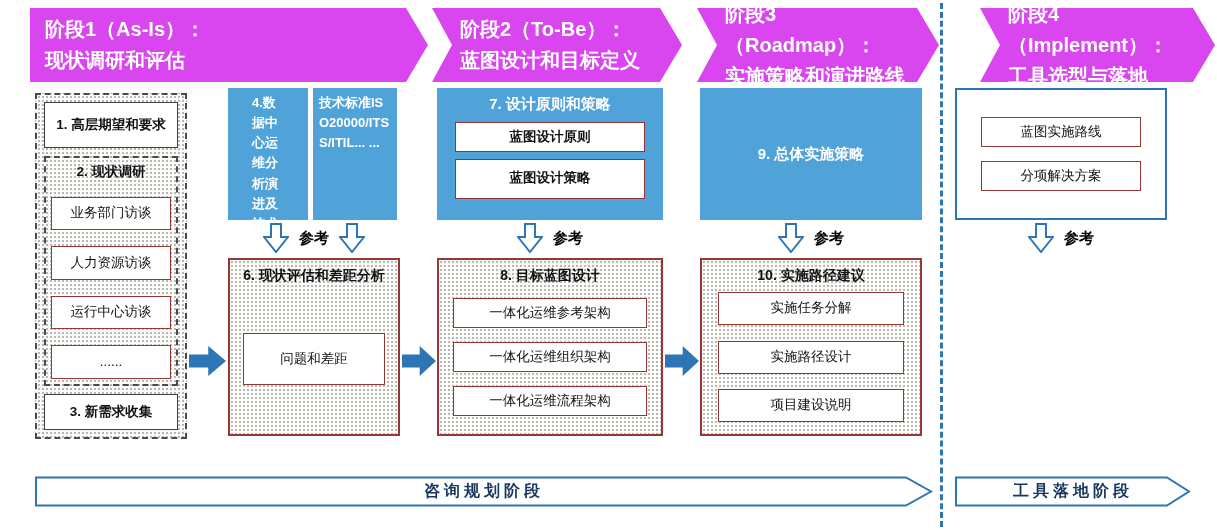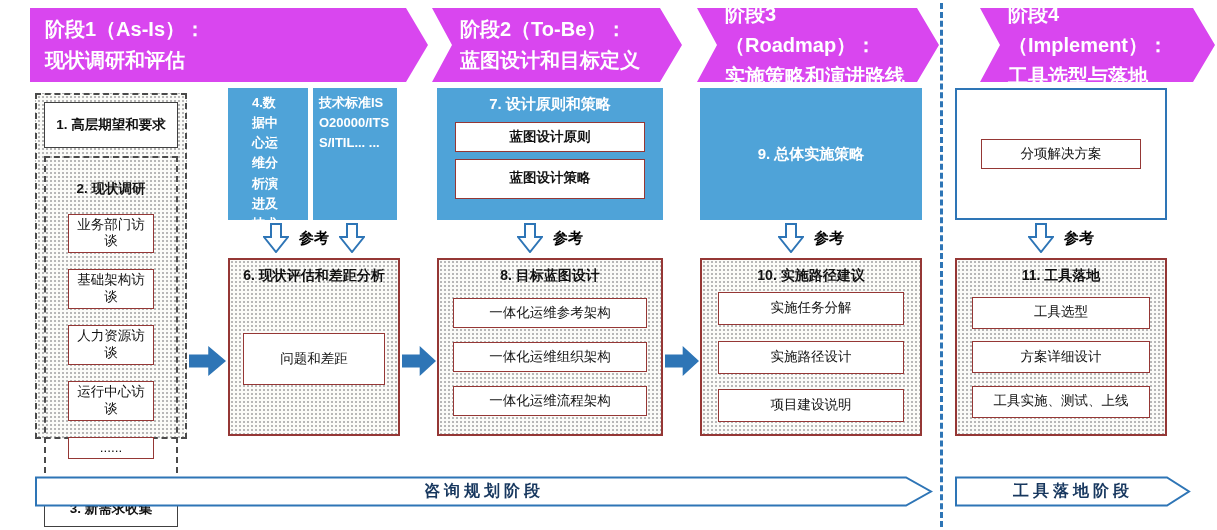--- a/index.html
+++ b/index.html
@@ -57,24 +57,23 @@
     <span>阶段3（Roadmap）：</span>
     <span>实施策略和演进路线</span>
   </div>
   <div class="abs banner chev" style="left:980px; top:8px; width:235px; height:74px;">
     <span>阶段4（Implement）：</span>
     <span>工具选型与落地</span>
   </div>
 
   <div class="abs dotted col" style="left:35px; top:93px; width:152px; height:346px; border:2px dashed #4a4a4a; padding:7px; gap:8px;">
     <div class="whitebox darkbox" style="min-height:46px;">1. 高层期望和要求</div>
-    <div class="col" style="flex:1; border:2px dashed #4a4a4a; padding:22px; gap:16px;">
+    <div class="col" style="flex:1; border:2px dashed #4a4a4a; padding:5px; gap:16px;">
       <div class="title" style="font-size:13.5px;">2. 现状调研</div>
       <div class="whitebox" style="flex:1;">业务部门访谈</div>
-      <div class="whitebox" style="flex:1;">基础架构访谈</div>
       <div class="whitebox" style="flex:1;">人力资源访谈</div>
       <div class="whitebox" style="flex:1;">运行中心访谈</div>
       <div class="whitebox" style="flex:1;">......</div>
     </div>
     <div class="whitebox darkbox" style="min-height:36px;">3. 新需求收集</div>
   </div>
 
   <div class="abs rarrow" style="left:189px; top:346px; width:37px; height:30px;"></div>
 
   <div class="abs bluebox" style="left:228px; top:88px; width:80px; height:132px; padding:5px 24px; font-size:13px; line-height:1.55; word-break:break-all; text-align:left;">4.数据中心运维分析演进及技术发展趋势</div>
@@ -139,38 +138,31 @@
     <div class="fill-evenly" style="padding:0 16px 4px;gap:7px;">
       <div class="whitebox" style="height:33px;">实施任务分解</div>
       <div class="whitebox" style="height:33px;">实施路径设计</div>
       <div class="whitebox" style="height:33px;">项目建设说明</div>
     </div>
   </div>
 
   <div class="abs vsep" style="left:940px; top:3px; height:524px;"></div>
 
   <div class="abs col" style="left:955px; top:88px; width:212px; height:132px; border:2px solid #2E75B6; background:#fff; justify-content:center; gap:14px; padding:0 24px;">
+    <div class="whitebox" style="height:30px;">蓝图实施路线</div>
     <div class="whitebox" style="height:30px;">分项解决方案</div>
   </div>
 
   <div class="abs refrow" style="left:955px; top:222px; width:212px; height:32px;">
     <svg width="26" height="30" viewBox="0 0 26 30">
       <path d="M8 1 H18 V14 H25 L13 29 L1 14 H8 Z" fill="#ffffff" stroke="#2E75B6" stroke-width="2"></path>
     </svg>
     <span class="reflabel">参考</span>
   </div>
 
-  <div class="abs dotted redbox col" style="left:955px; top:258px; width:212px; height:178px;">
-    <div class="title" style="padding:6px 8px 0;">11. 工具落地</div>
-    <div class="fill-evenly" style="padding:0 15px 4px;">
-      <div class="whitebox" style="height:32px;">工具选型</div>
-      <div class="whitebox" style="height:32px;">方案详细设计</div>
-      <div class="whitebox" style="height:32px;">工具实施、测试、上线</div>
-    </div>
-  </div>
 
   <div class="abs footer-banner" style="left:35px; top:476px; width:898px; height:31px;">
     <svg width="898" height="31" viewBox="0 0 898 31" style="position:absolute; left:0; top:0;">
       <polygon points="1,1.5 871,1.5 896,15.5 871,29.5 1,29.5" fill="#ffffff" stroke="#2E75B6" stroke-width="2"></polygon>
     </svg>
     <div class="footer-label">咨询规划阶段</div>
   </div>
 
   <div class="abs footer-banner" style="left:955px; top:476px; width:236px; height:31px;">
     <svg width="236" height="31" viewBox="0 0 236 31" style="position:absolute; left:0; top:0;">

